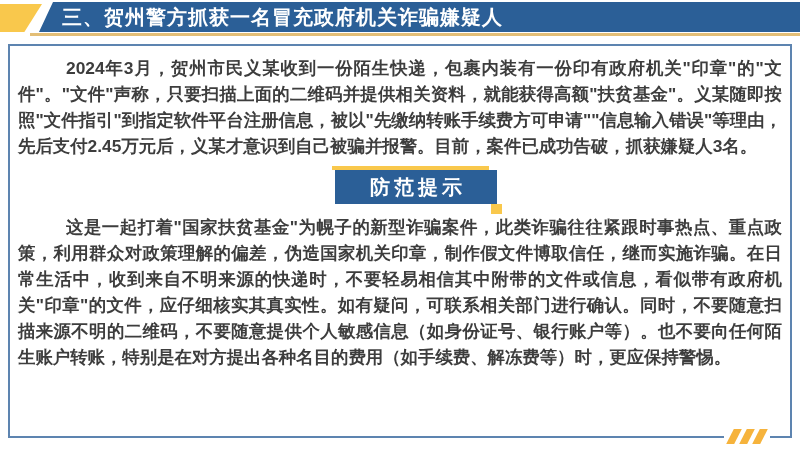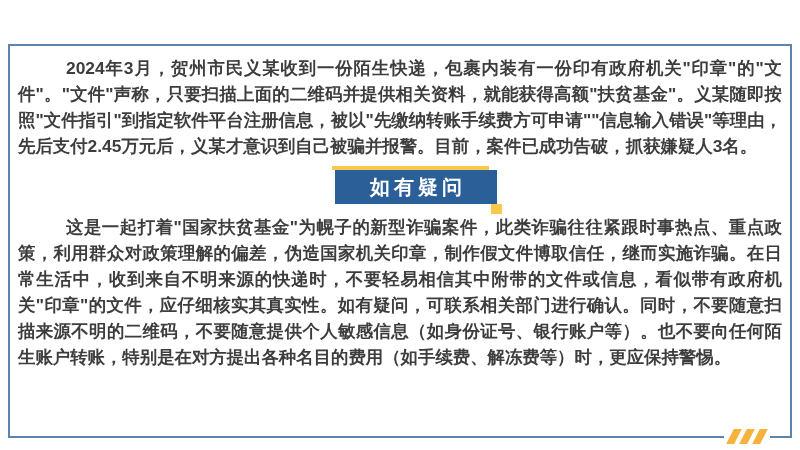--- a/index.html
+++ b/index.html
@@ -76,28 +76,35 @@
     display:block; width:8px; height:15px;
     background:var(--c-slash,#F6B33C);
     transform:skewX(-27deg);
   }
 </style>
 </head>
 <body>
 
 <div class="page">
 
+  <header class="hdr">
+    <div class="hdr-yellow"></div>
+    <div class="hdr-bar">
+      <span class="hdr-title">三、贺州警方抓获一名冒充政府机关诈骗嫌疑人</span>
+    </div>
+    <div class="hdr-strip"></div>
+  </header>
 
   <section class="content-box">
 
     <p class="para">2024年3月，贺州市民义某收到一份陌生快递，包裹内装有一份印有政府机关"印章"的"文件"。"文件"声称，只要扫描上面的二维码并提供相关资料，就能获得高额"扶贫基金"。义某随即按照"文件指引"到指定软件平台注册信息，被以"先缴纳转账手续费方可申请""信息输入错误"等理由，先后支付2.45万元后，义某才意识到自己被骗并报警。目前，案件已成功告破，抓获嫌疑人3名。</p>
 
     <div class="badge">
       <div class="badge-strip"></div>
-      <span class="badge-label">如有疑问</span>
+      <span class="badge-label">防范提示</span>
       <div class="badge-square"></div>
     </div>
 
     <p class="para">这是一起打着"国家扶贫基金"为幌子的新型诈骗案件，此类诈骗往往紧跟时事热点、重点政策，利用群众对政策理解的偏差，伪造国家机关印章，制作假文件博取信任，继而实施诈骗。在日常生活中，收到来自不明来源的快递时，不要轻易相信其中附带的文件或信息，看似带有政府机关"印章"的文件，应仔细核实其真实性。如有疑问，可联系相关部门进行确认。同时，不要随意扫描来源不明的二维码，不要随意提供个人敏感信息（如身份证号、银行账户等）。也不要向任何陌生账户转账，特别是在对方提出各种名目的费用（如手续费、解冻费等）时，更应保持警惕。</p>
 
     <div class="slashes">
       <i></i>
       <i></i>
       <i></i>
     </div>

